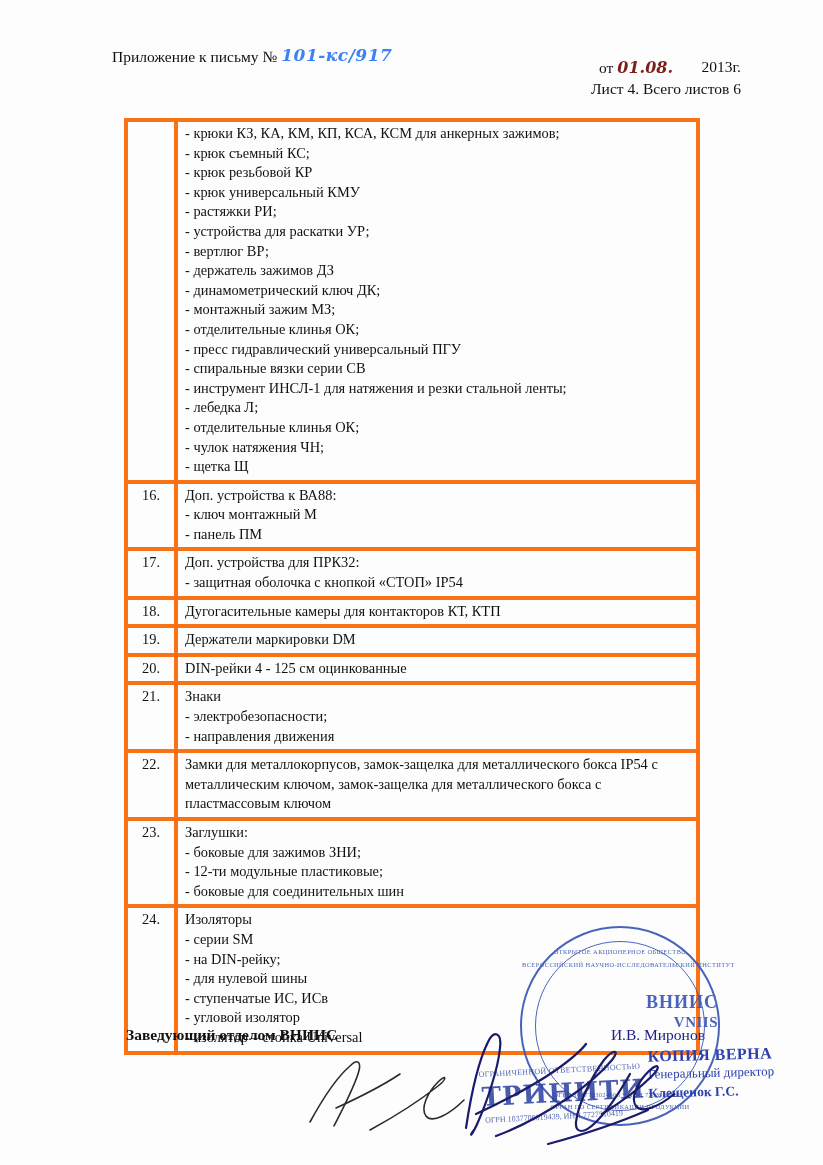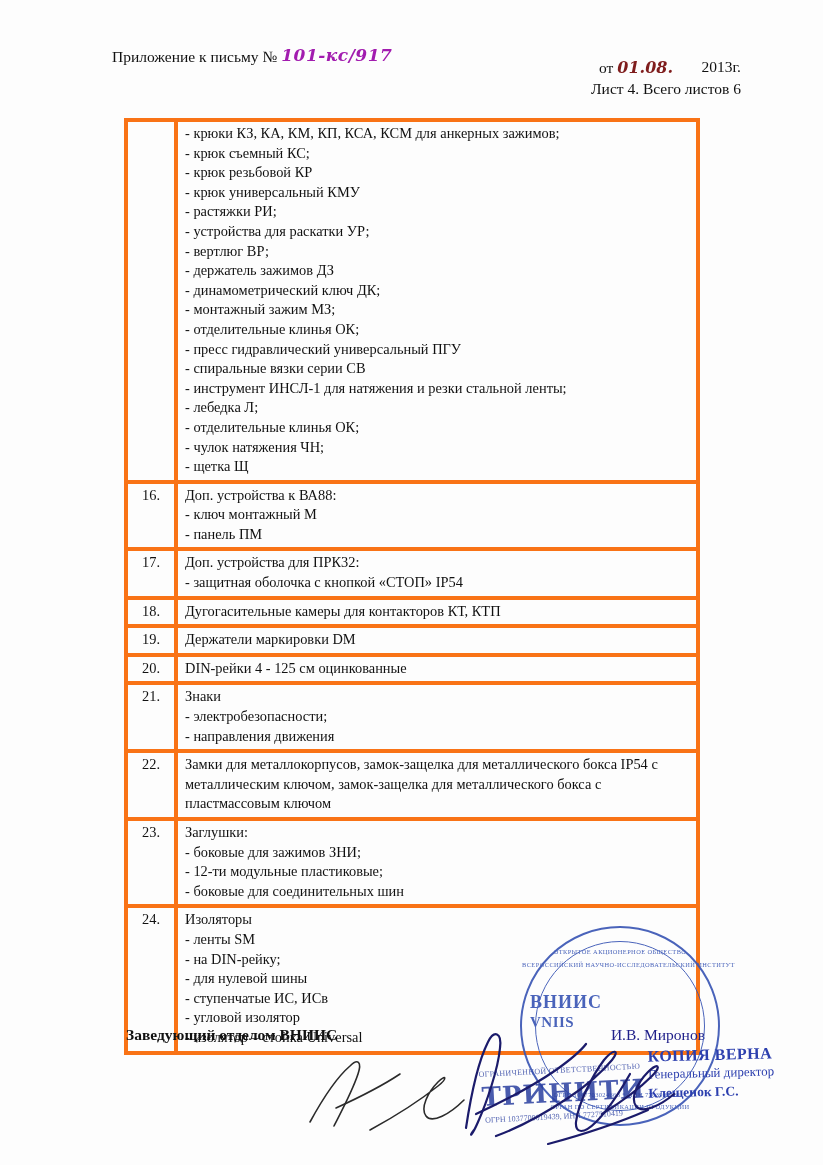--- a/index.html
+++ b/index.html
@@ -35,21 +35,21 @@
     left: 112px;
     top: 0;
     font-size: 15.5px;
     white-space: nowrap;
   }
   .hdr-num {
     font-family: "DejaVu Serif", serif;
     font-style: italic;
     font-weight: bold;
     font-size: 17px;
-    color: #a21caf;
+    color: #3b82f6;
     letter-spacing: 0.5px;
     margin-left: 4px;
     position: relative;
     top: -1px;
   }
   .hdr-right-ot {
     position: absolute;
     right: 150px;
     top: 12px;
     font-size: 15.5px;
@@ -142,24 +142,24 @@
     position: absolute;
     left: 13px;
     top: 13px;
     right: 13px;
     bottom: 13px;
     border-radius: 50%;
     border: 1px solid #3b57b5;
   }
   .stamp-center {
     position: absolute;
-    left: 8px;
+    left: 0;
     right: 0;
     top: 64px;
-    text-align: left;
+    text-align: right;
     font-family: "Liberation Serif", serif;
     font-weight: bold;
     font-size: 18px;
     letter-spacing: 1px;
     line-height: 20px;
     color: #3b57b5;
   }
   .stamp-center .sub {
     font-size: 15px;
     letter-spacing: 0.5px;
@@ -353,21 +353,21 @@
             <div class="item-line">Заглушки:</div>
             <div class="item-line">- боковые для зажимов ЗНИ;</div>
             <div class="item-line">- 12-ти модульные пластиковые;</div>
             <div class="item-line">- боковые для  соединительных шин</div>
           </td>
         </tr>
         <tr>
           <td class="col-num">24.</td>
           <td>
             <div class="item-line">Изоляторы</div>
-            <div class="item-line">- ленты SM</div>
+            <div class="item-line">- серии SM</div>
             <div class="item-line">- на DIN-рейку;</div>
             <div class="item-line">- для нулевой шины</div>
             <div class="item-line">- ступенчатые ИС, ИСв</div>
             <div class="item-line">- угловой изолятор</div>
             <div class="item-line">- изолятор – стойка Universal</div>
           </td>
         </tr>
       </tbody>
   </table>
 

